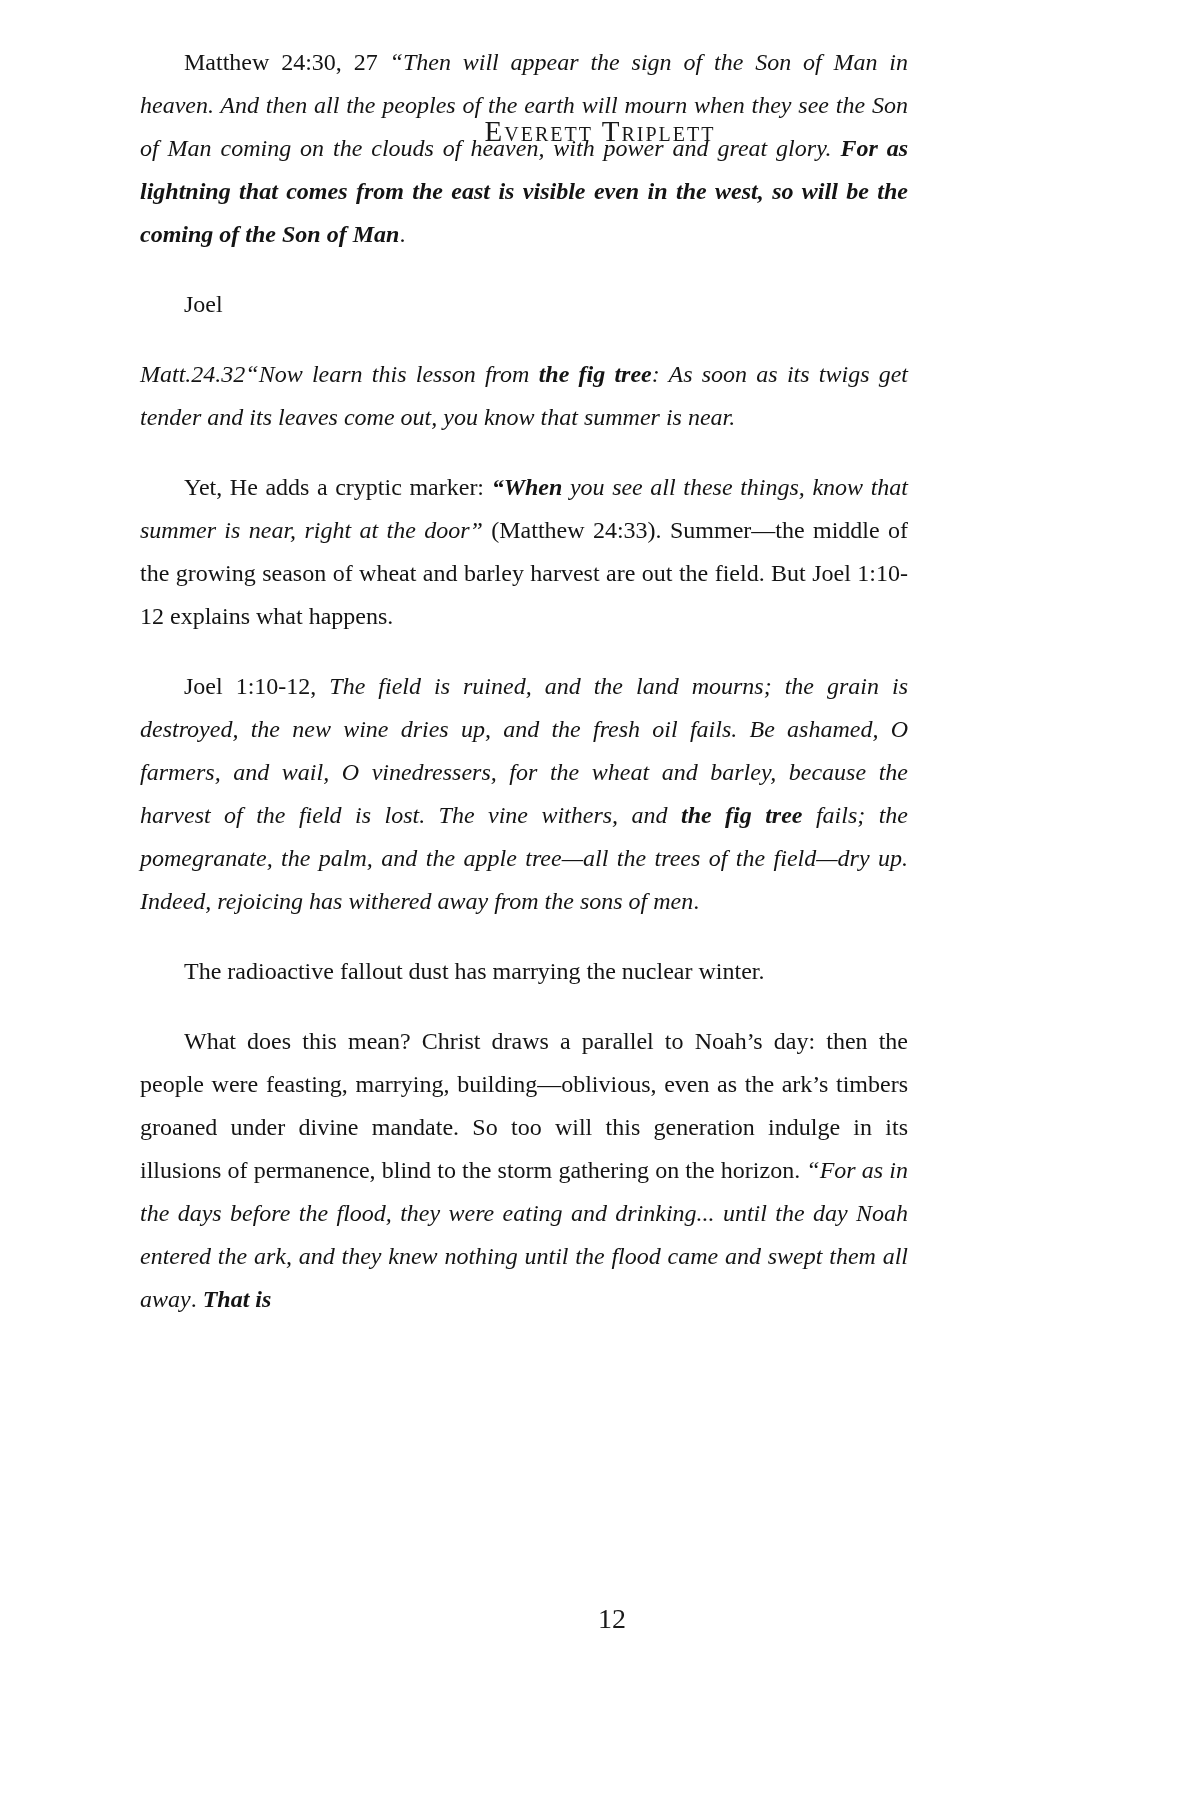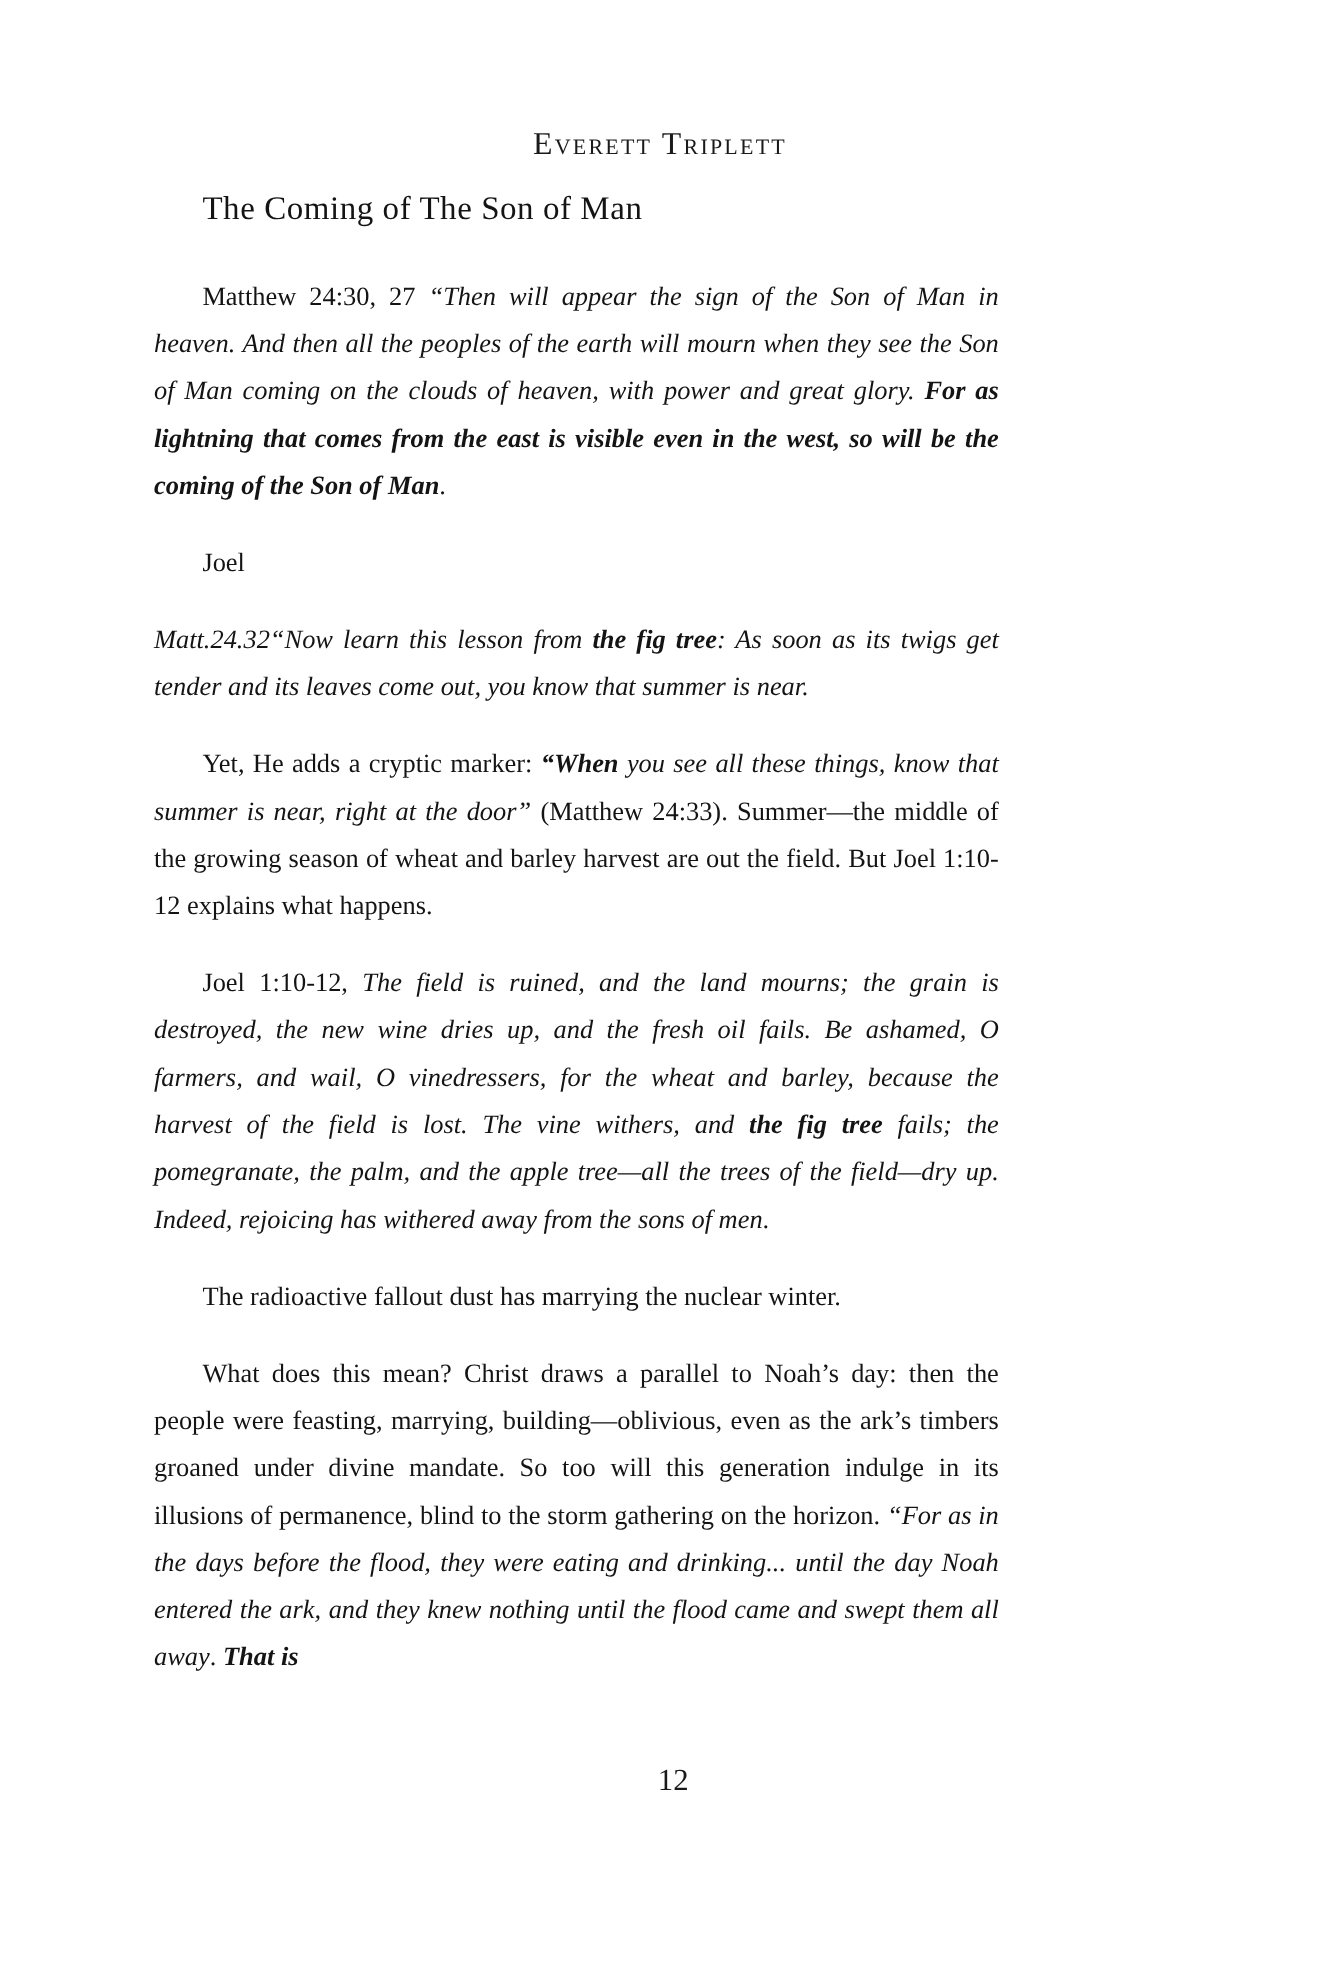--- a/index.html
+++ b/index.html
@@ -71,21 +71,20 @@
 </style>
 </head>
 <body>
 
 <div class="page">
 
   <div class="running-header">Everett Triplett</div>
 
   <div class="content">
 
-    <div class="page-title">The Coming of The Son of Man</div>
 
     <p class="para first indent"><span class="s-roman">Matthew 24:30, 27 </span><span class="s-italic">“Then will appear the sign of the Son of Man in heaven. And then all the peoples of the earth will mourn when they see the Son of Man coming on the clouds of heaven, with power and great glory. </span><span class="s-bolditalic">For as lightning that comes from the east is visible even in the west, so will be the coming of the Son of Man</span><span class="s-roman">.</span></p>
 
     <p class="para indent nojustify"><span class="s-roman">Joel</span></p>
 
     <p class="para noindent"><span class="s-italic">Matt.24.32“Now learn this lesson from </span><span class="s-bolditalic">the fig tree</span><span class="s-italic">: As soon as its twigs get tender and its leaves come out, you know that summer is near.</span></p>
 
     <p class="para indent"><span class="s-roman">Yet, He adds a cryptic marker: </span><span class="s-bolditalic">“When</span><span class="s-italic"> you see all these things, know that summer is near, right at the door” </span><span class="s-roman">(Matthew 24:33). Summer—the middle of the growing season of wheat and barley harvest are out the field. But Joel 1:10-12 explains what happens.</span></p>
 
     <p class="para indent"><span class="s-roman">Joel 1:10-12, </span><span class="s-italic">The field is ruined, and the land mourns; the grain is destroyed, the new wine dries up, and the fresh oil fails. Be ashamed, O farmers, and wail, O vinedressers, for the wheat and barley, because the harvest of the field is lost. The vine withers, and </span><span class="s-bolditalic">the fig tree</span><span class="s-italic"> fails; the pomegranate, the palm, and the apple tree—all the trees of the field—dry up. Indeed, rejoicing has withered away from the sons of men</span><span class="s-roman">.</span></p>

